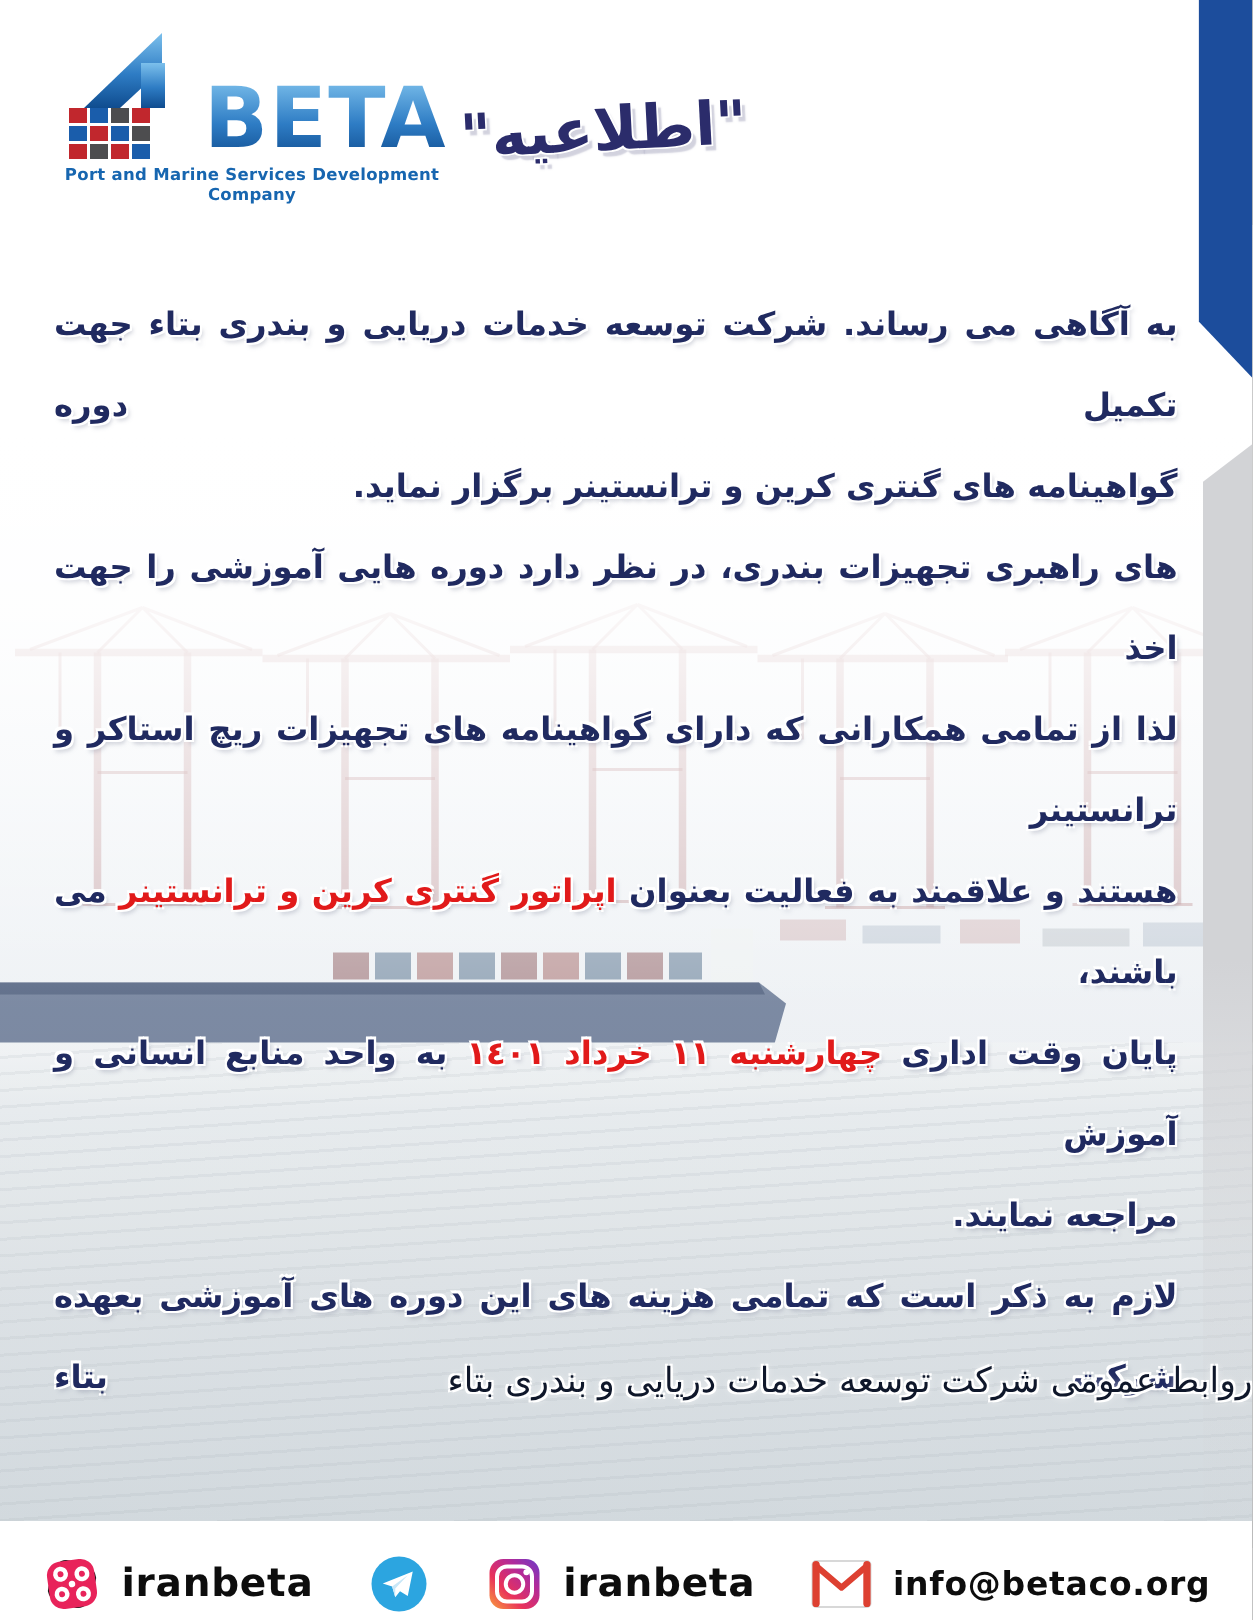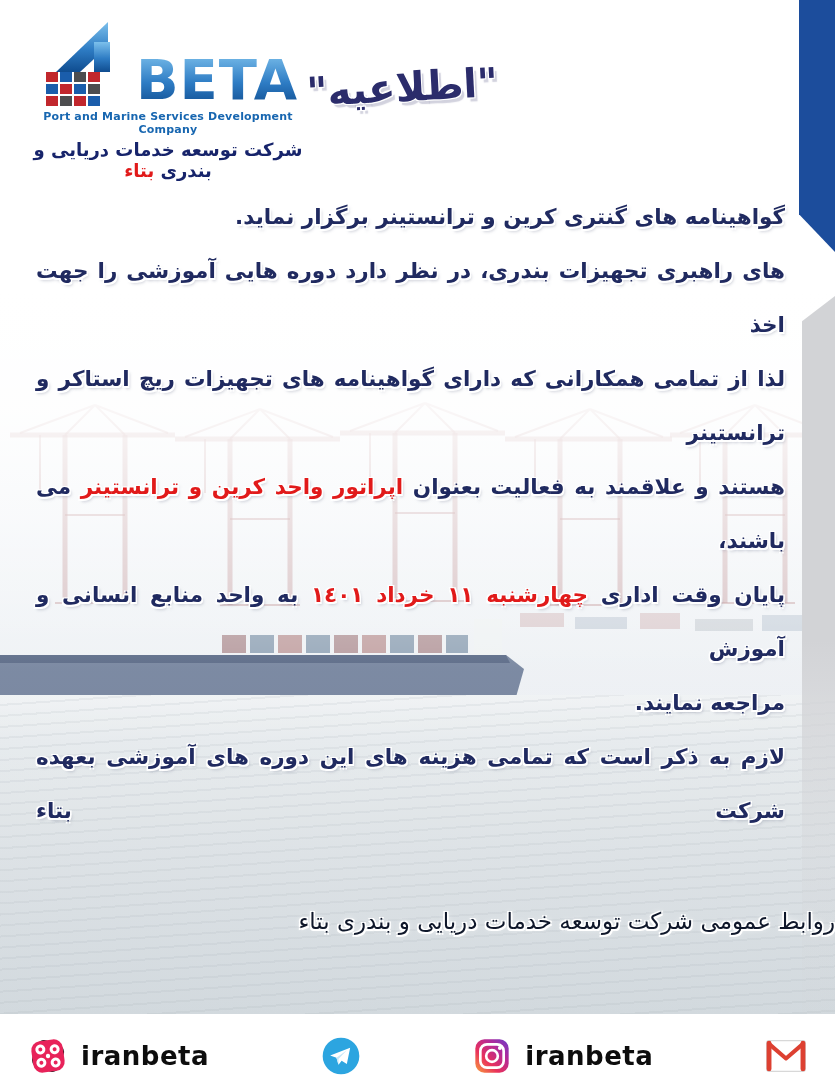--- a/index.html
+++ b/index.html
@@ -162,33 +162,30 @@
           <rect x="50" y="64" width="12" height="10" fill="#4d4d4f"></rect>
           <rect x="8" y="76" width="12" height="10" fill="#c1272d"></rect>
           <rect x="22" y="76" width="12" height="10" fill="#4d4d4f"></rect>
           <rect x="36" y="76" width="12" height="10" fill="#c1272d"></rect>
           <rect x="50" y="76" width="12" height="10" fill="#1a5dab"></rect>
         </g>
       </svg>
       <span class="logo-word">BETA</span>
     </div>
     <div class="logo-en">Port and Marine Services Development Company</div>
-    <div class="logo-fa">
-      <span>شرکت توسعه خدمات دریایی و بندری</span>
-      <span class="red">بتاء</span>
-    </div>
   </header>
 
   <h1 class="title">"اطلاعیه"</h1>
 
   <main class="body">
+      <div class="line"><span>به آگاهی می رساند. شرکت توسعه خدمات دریایی و بندری بتاء جهت تکمیل دوره</span></div>
       <div class="line partial"><span>گواهینامه های گنتری کرین و ترانستینر برگزار نماید.</span></div>
       <div class="line"><span>های راهبری تجهیزات بندری، در نظر دارد دوره هایی آموزشی را جهت اخذ</span></div>
       <div class="line"><span>لذا از تمامی همکارانی که دارای گواهینامه های تجهیزات ریچ استاکر و ترانستینر</span></div>
-      <div class="line"><span>هستند و علاقمند به فعالیت بعنوان </span><span class="accent">اپراتور واحد کرین و ترانستینر</span><span> می باشند،</span></div>
+      <div class="line"><span>هستند و علاقمند به فعالیت بعنوان </span><span class="accent">اپراتور گنتری کرین و ترانستینر</span><span> می باشند،</span></div>
       <div class="line"><span>پایان وقت اداری </span><span class="accent">چهارشنبه ۱۱ خرداد ۱٤۰۱</span><span> به واحد منابع انسانی و آموزش</span></div>
       <div class="line partial"><span>مراجعه نمایند.</span></div>
       <div class="line"><span>لازم به ذکر است که تمامی هزینه های این دوره های آموزشی بعهده شرکت بتاء</span></div>
     </main>
 
   <div class="signature">روابط عمومی شرکت توسعه خدمات دریایی و بندری بتاء</div>
 
   <footer>
     <div class="f-item">
       <svg class="f-icon" width="40" height="40" viewBox="0 0 48 48">
@@ -234,16 +231,17 @@
       </svg>
       <span class="f-label">iranbeta</span>
     </div>
     <div class="f-item mail">
       <svg class="f-icon" width="42" height="34" viewBox="0 0 52 42">
         <rect x="2" y="2" width="48" height="38" rx="3" fill="#fff" stroke="#d8d8d8" stroke-width="1.5"></rect>
         <path d="M5 5 L5 37" stroke="#dd4031" stroke-width="6" stroke-linecap="round"></path>
         <path d="M47 5 L47 37" stroke="#dd4031" stroke-width="6" stroke-linecap="round"></path>
         <path d="M5 6 L26 24 L47 6" fill="none" stroke="#dd4031" stroke-width="5" stroke-linejoin="round" stroke-linecap="round"></path>
       </svg>
+      <span class="f-label">info@betaco.org</span>
     </div>
   </footer>
 
 </div>
 
 </body></html>

